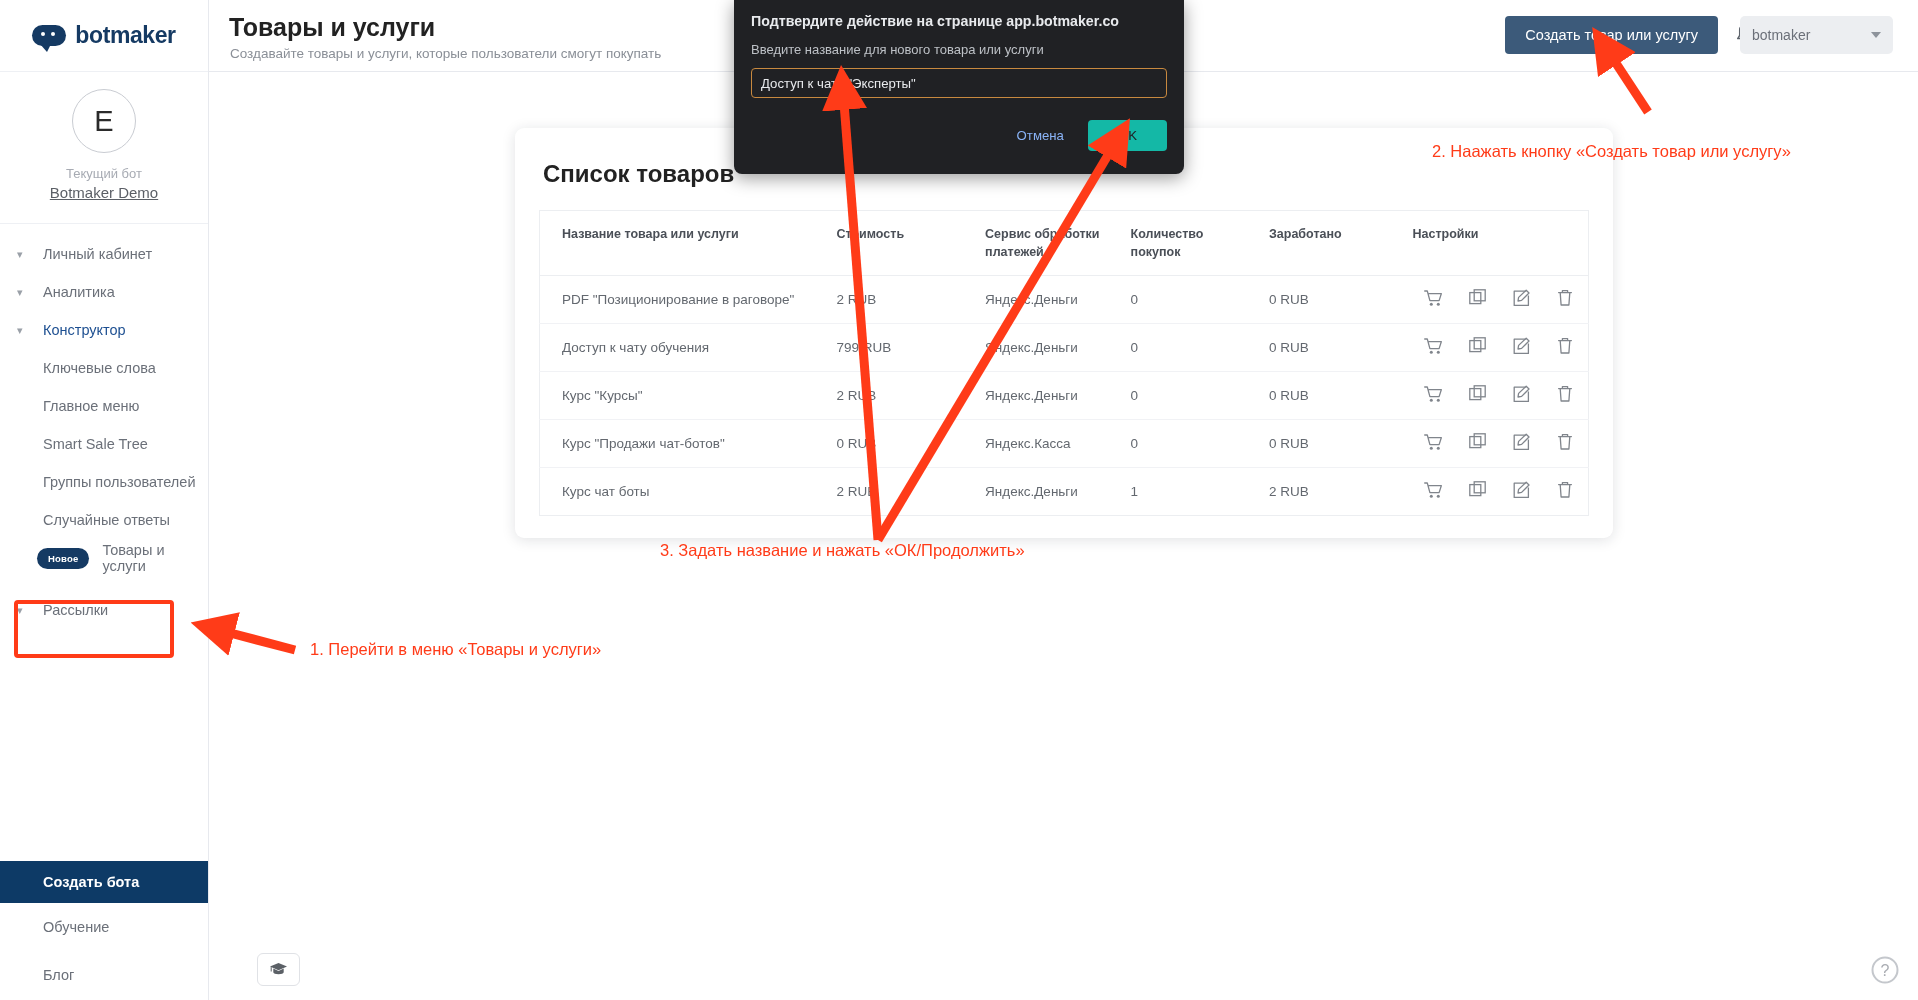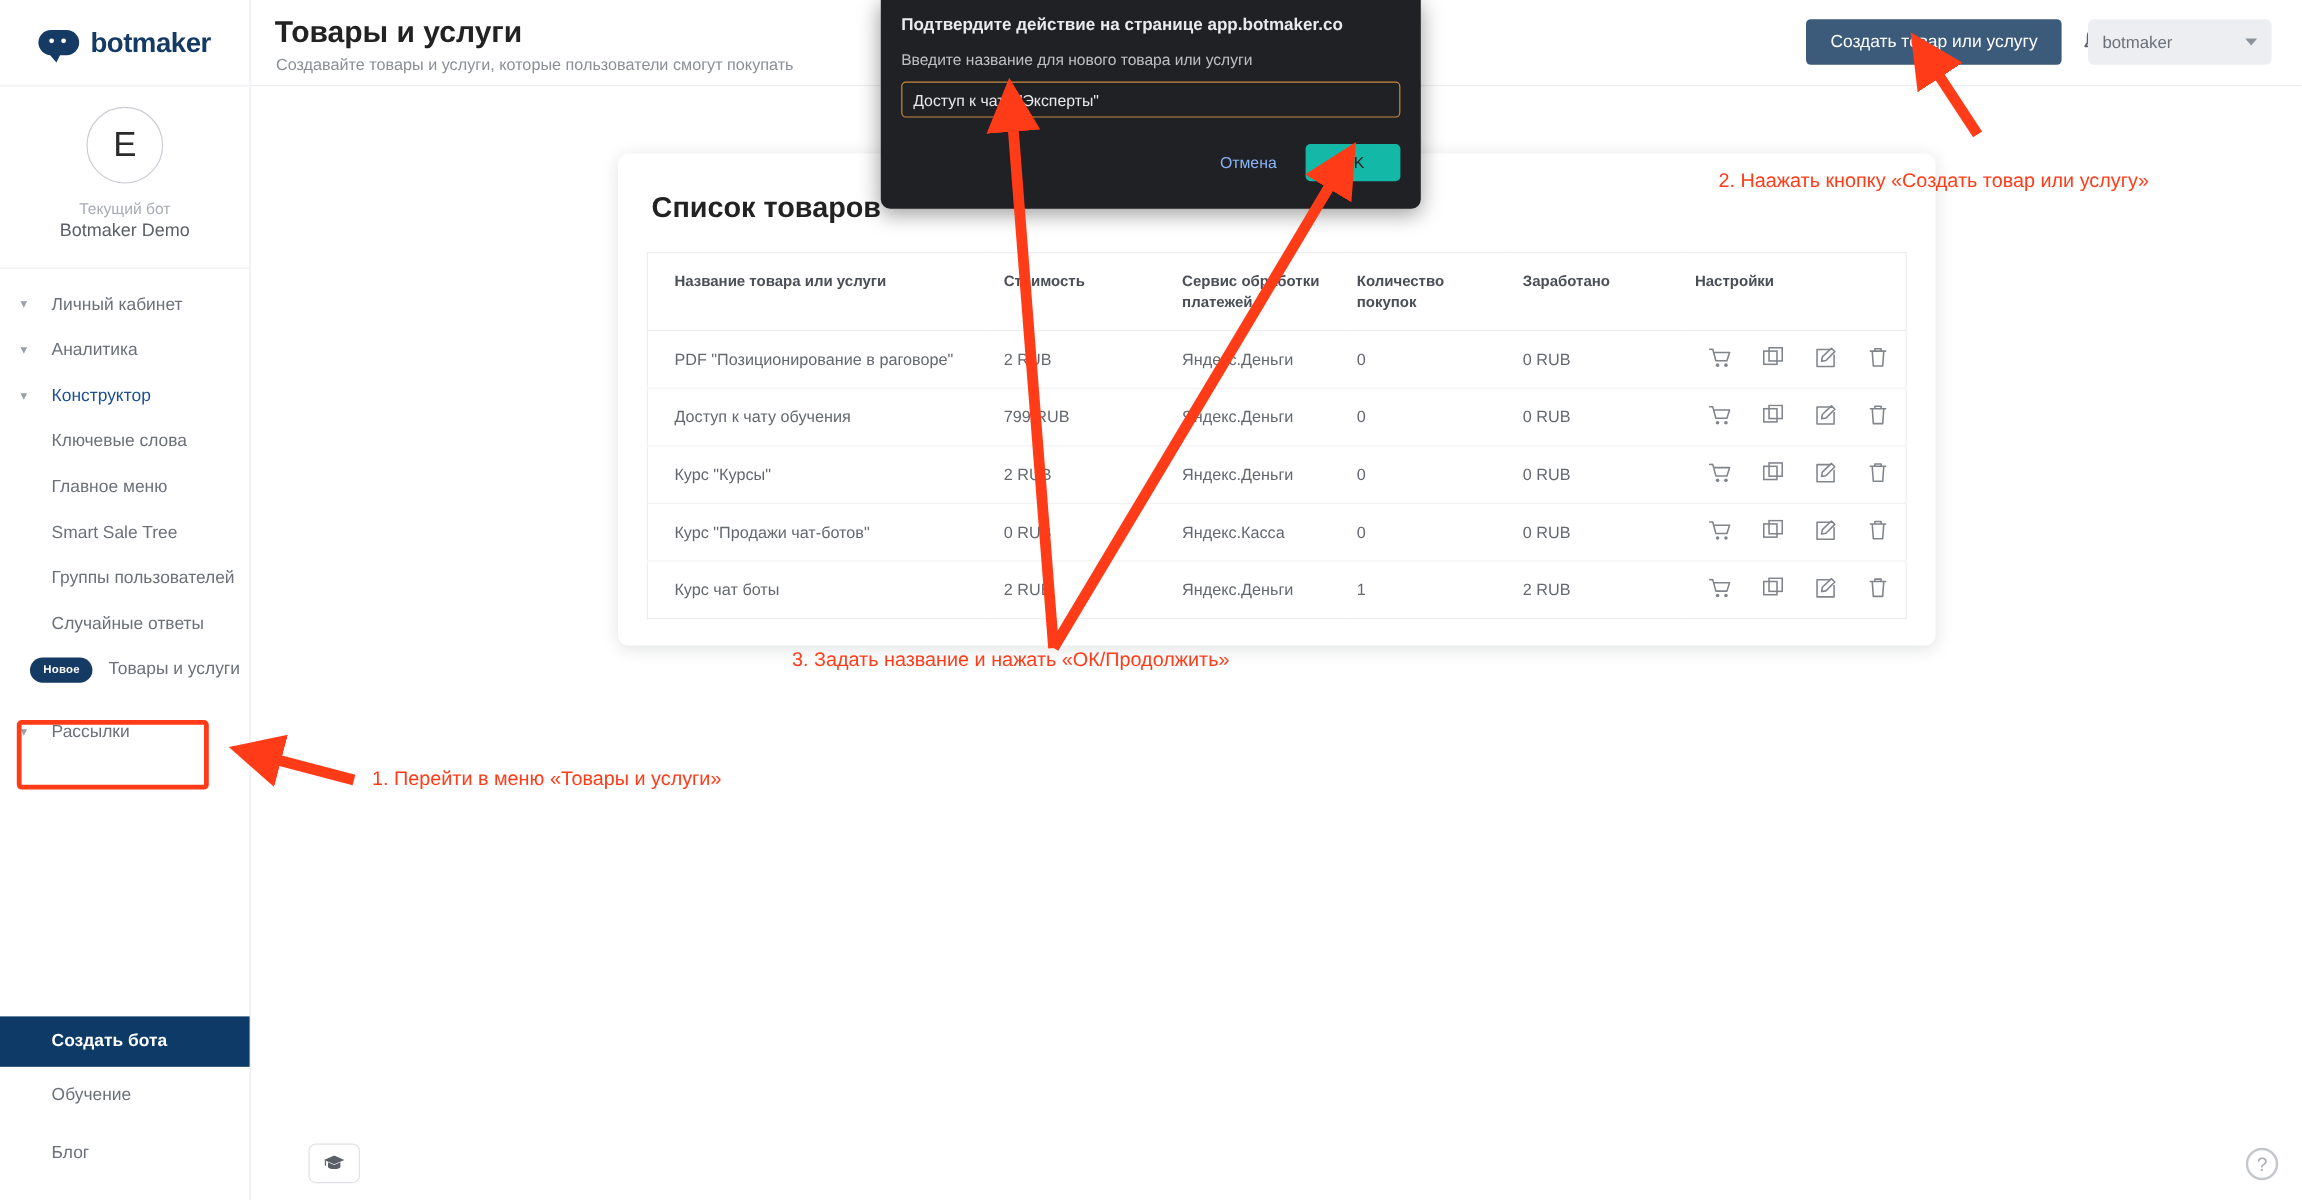--- a/index.html
+++ b/index.html
@@ -40,42 +40,42 @@
   .bot-card {
     border-bottom: 1px solid #eef0f4; padding: 17px 0 22px;
     display: flex; flex-direction: column; align-items: center;
   }
   .avatar {
     width: 64px; height: 64px; border-radius: 50%; border: 1px solid #c9ccd2;
     display: flex; align-items: center; justify-content: center;
     font-size: 29px; color: #2b2b2b; font-weight: 400;
   }
   .bot-sub { margin-top: 13px; font-size: 13px; color: #a7abb3; }
-  .bot-name { margin-top: 3px; font-size: 15px; color: #5b5f66; }
+  .bot-name { margin-top: 3px; font-size: 15px; color: #5b5f66; text-decoration: underline; }
 
   .nav { padding-top: 11px; }
   .nav-group {
     display: flex; align-items: center; height: 38px; padding-left: 17px;
     font-size: 14.5px; color: #6b7079; cursor: pointer;
   }
   .nav-group.active { color: #1d4f91; }
   .chev {
     display: inline-block; width: 12px; margin-right: 14px; color: #9aa0a8;
     font-size: 11px; line-height: 1;
   }
   .nav-item {
     display: flex; align-items: center; height: 38px; padding-left: 43px;
     font-size: 14.5px; color: #6b7079; cursor: pointer;
   }
-  .nav-item.badge-row { padding-left: 25px; gap: 13px; }
+  .nav-item.badge-row { padding-left: 37px; gap: 13px; }
   .badge-new {
     background: #153a63; color: #fff; font-size: 9.5px; font-weight: bold;
     border-radius: 11px; padding: 5px 11px; letter-spacing: 0.2px;
   }
-  .nav-footer { position: absolute; left: 0; bottom: 15px; width: 208px; }
+  .nav-footer { position: absolute; left: 0; bottom: 1px; width: 208px; }
   .nav-cta {
     height: 42px; display: flex; align-items: center; padding-left: 43px;
     background: #0d3a66; color: #ffffff; font-size: 14.5px; font-weight: bold;
     cursor: pointer;
   }
   .nav-foot-item {
     height: 48px; display: flex; align-items: center; padding-left: 43px;
     font-size: 14.5px; color: #6b7079; cursor: pointer;
   }
 

